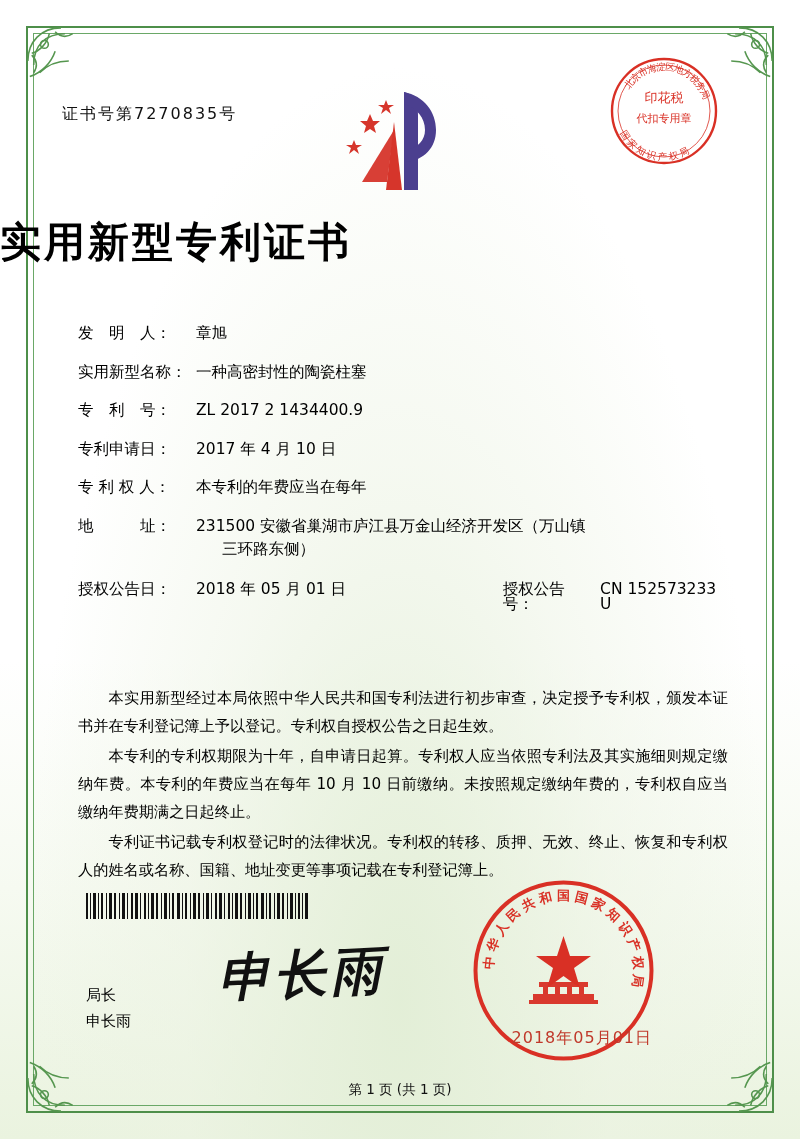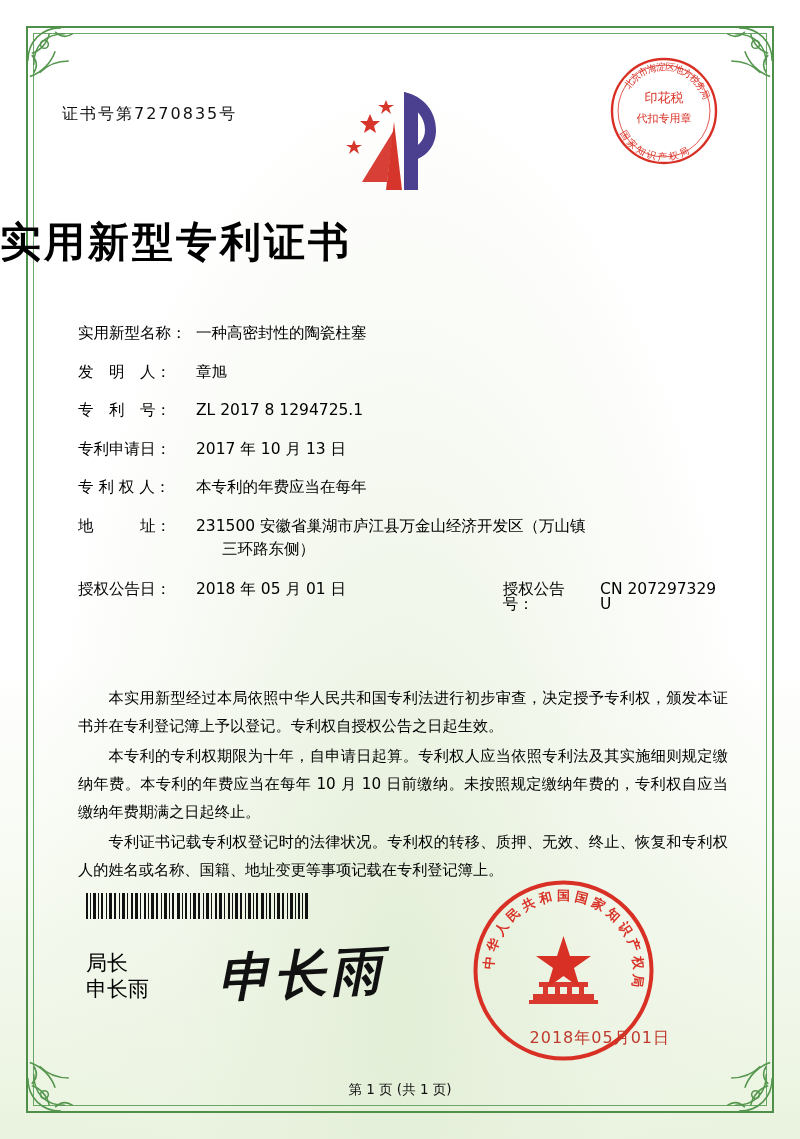--- a/index.html
+++ b/index.html
@@ -80,39 +80,39 @@
   .body-text p{margin:0 0 2px 0;text-indent:2em;}
 
   
   .barcode{
     position:absolute;left:86px;top:893px;width:225px;height:26px;
   }
   .barcode svg{width:100%;height:100%;display:block;}
 
   
   .sig-label{
-    position:absolute;left:86px;top:952px;font-size:21px;line-height:26px;color:#000;font-family:Liberation Mono, monospace;
+    position:absolute;left:86px;top:982px;font-size:15px;line-height:26px;color:#000;
   }
   .sig-script{
     position:absolute;left:218px;top:940px;
     font-size:52px;color:#111;
     font-family:"DejaVu Serif","Liberation Serif",serif;
     font-style:italic;font-weight:bold;
     letter-spacing:4px;
     transform:rotate(-3deg);
   }
 
   
   .seal-nat{
     position:absolute;right:144px;top:878px;width:185px;height:185px;
   }
   .seal-nat svg{width:100%;height:100%;display:block;}
 
   .seal-date{
-    position:absolute;right:130px;top:1028px;
+    position:absolute;right:148px;top:1028px;
     font-size:16px;color:#c0392b;letter-spacing:1px;
   }
 
   .footer{
     position:absolute;left:0;right:0;bottom:40px;text-align:center;
     font-size:13.5px;color:#111;
   }
 </style>
 </head>
 <body>
@@ -213,52 +213,52 @@
         <text x="55" y="104" text-anchor="middle" transform="rotate(-12 55 55)">权</text>
         <text x="55" y="104" text-anchor="middle" transform="rotate(-26 55 55)">局</text>
       </g>
     </svg>
   </div>
 
   <div class="title">实用新型专利证书</div>
 
   <div class="fields">
     <div class="frow">
+      <span class="flabel">发　明　人：</span>
+      <span class="fvalue">章旭</span>
+    </div>
+    <div class="frow">
       <span class="flabel">实用新型名称：</span>
       <span class="fvalue">一种高密封性的陶瓷柱塞</span>
     </div>
     <div class="frow">
-      <span class="flabel">发　明　人：</span>
-      <span class="fvalue">章旭</span>
-    </div>
-    <div class="frow">
       <span class="flabel">专　利　号：</span>
-      <span class="fvalue">ZL 2017 8 1294725.1</span>
+      <span class="fvalue">ZL 2017 2 1434400.9</span>
     </div>
     <div class="frow">
       <span class="flabel">专利申请日：</span>
-      <span class="fvalue">2017 年 10 月 13 日</span>
+      <span class="fvalue">2017 年 4 月 10 日</span>
     </div>
     <div class="frow">
       <span class="flabel">专 利 权 人：</span>
       <span class="fvalue">本专利的年费应当在每年</span>
     </div>
     <div class="frow">
       <span class="flabel">地　　　址：</span>
       <span class="fvalue">
         <span>231500 安徽省巢湖市庐江县万金山经济开发区（万山镇</span>
         <span class="line2">三环路东侧）</span>
       </span>
     </div>
     <div class="frow dual" style="margin-top:6px;">
       <span class="flabel">授权公告日：</span>
       <span class="fvalue">
         <span class="left">2018 年 05 月 01 日</span>
         <span class="rlabel">授权公告号：</span>
-        <span>CN 207297329 U</span>
+        <span>CN 152573233 U</span>
       </span>
     </div>
   </div>
 
   <div class="body-text">
     <p>本实用新型经过本局依照中华人民共和国专利法进行初步审查，决定授予专利权，颁发本证书并在专利登记簿上予以登记。专利权自授权公告之日起生效。</p>
     <p>本专利的专利权期限为十年，自申请日起算。专利权人应当依照专利法及其实施细则规定缴纳年费。本专利的年费应当在每年 10 月 10 日前缴纳。未按照规定缴纳年费的，专利权自应当缴纳年费期满之日起终止。</p>
     <p>专利证书记载专利权登记时的法律状况。专利权的转移、质押、无效、终止、恢复和专利权人的姓名或名称、国籍、地址变更等事项记载在专利登记簿上。</p>
   </div>
 

